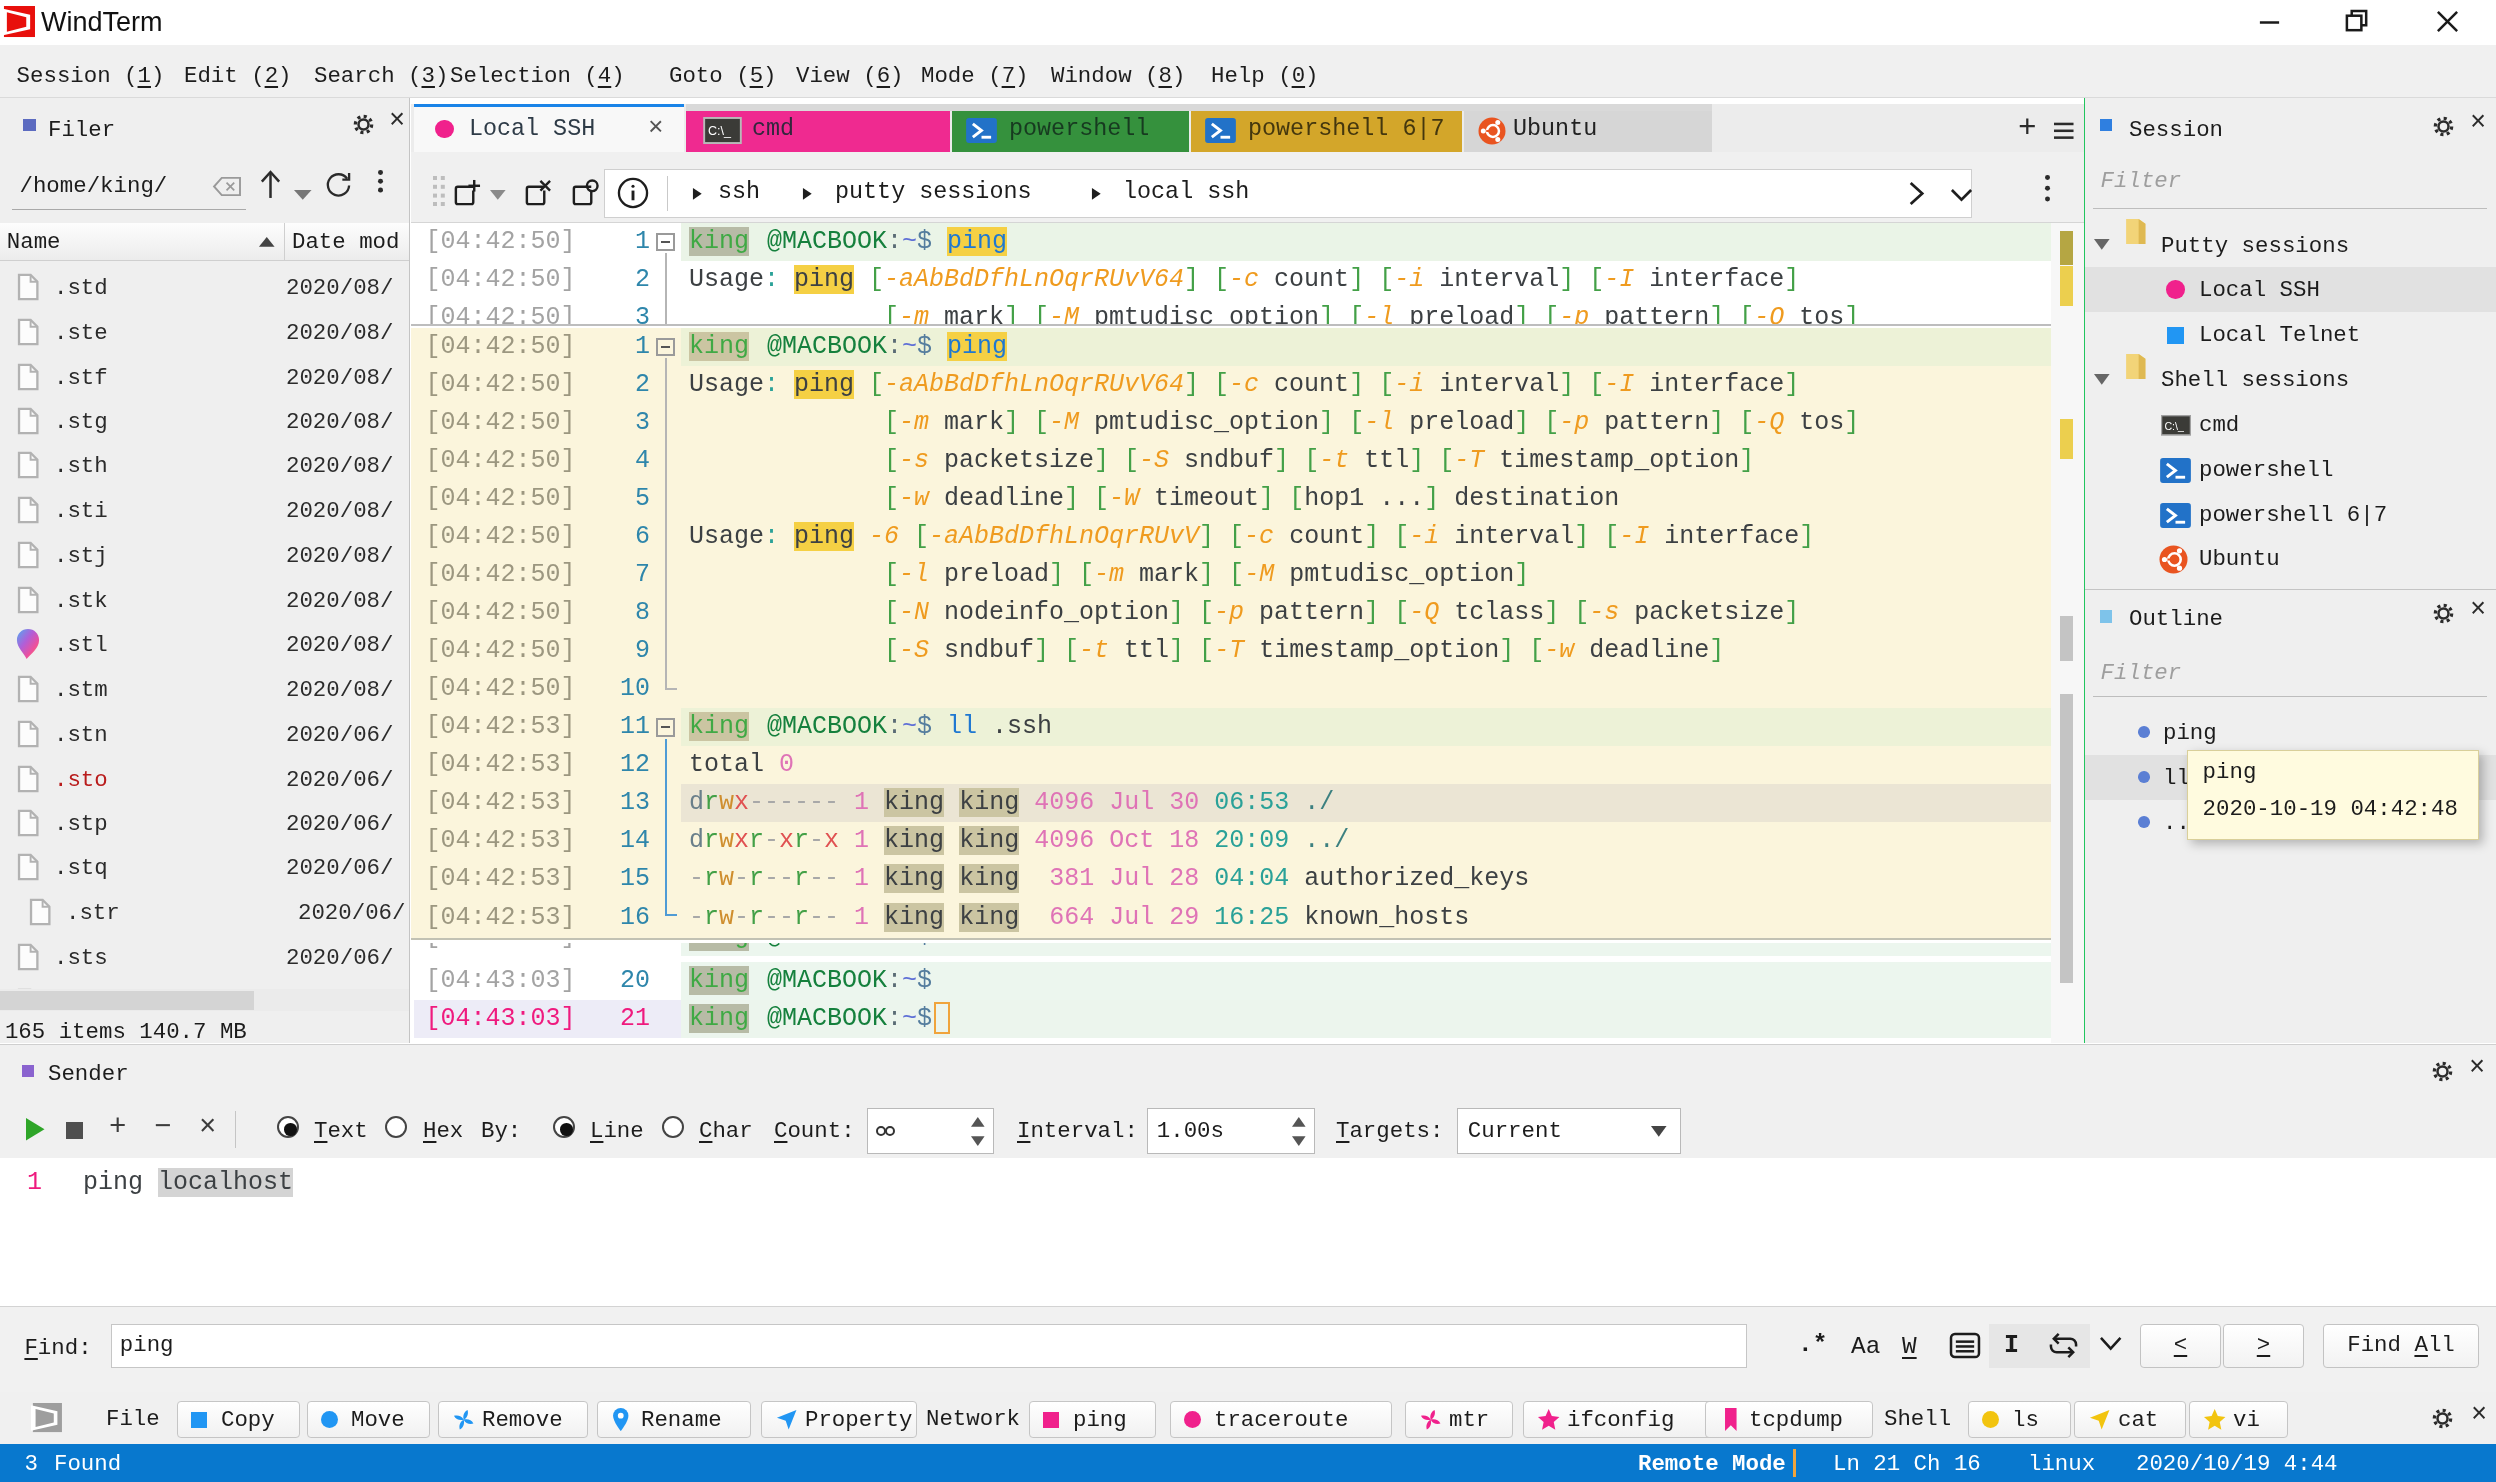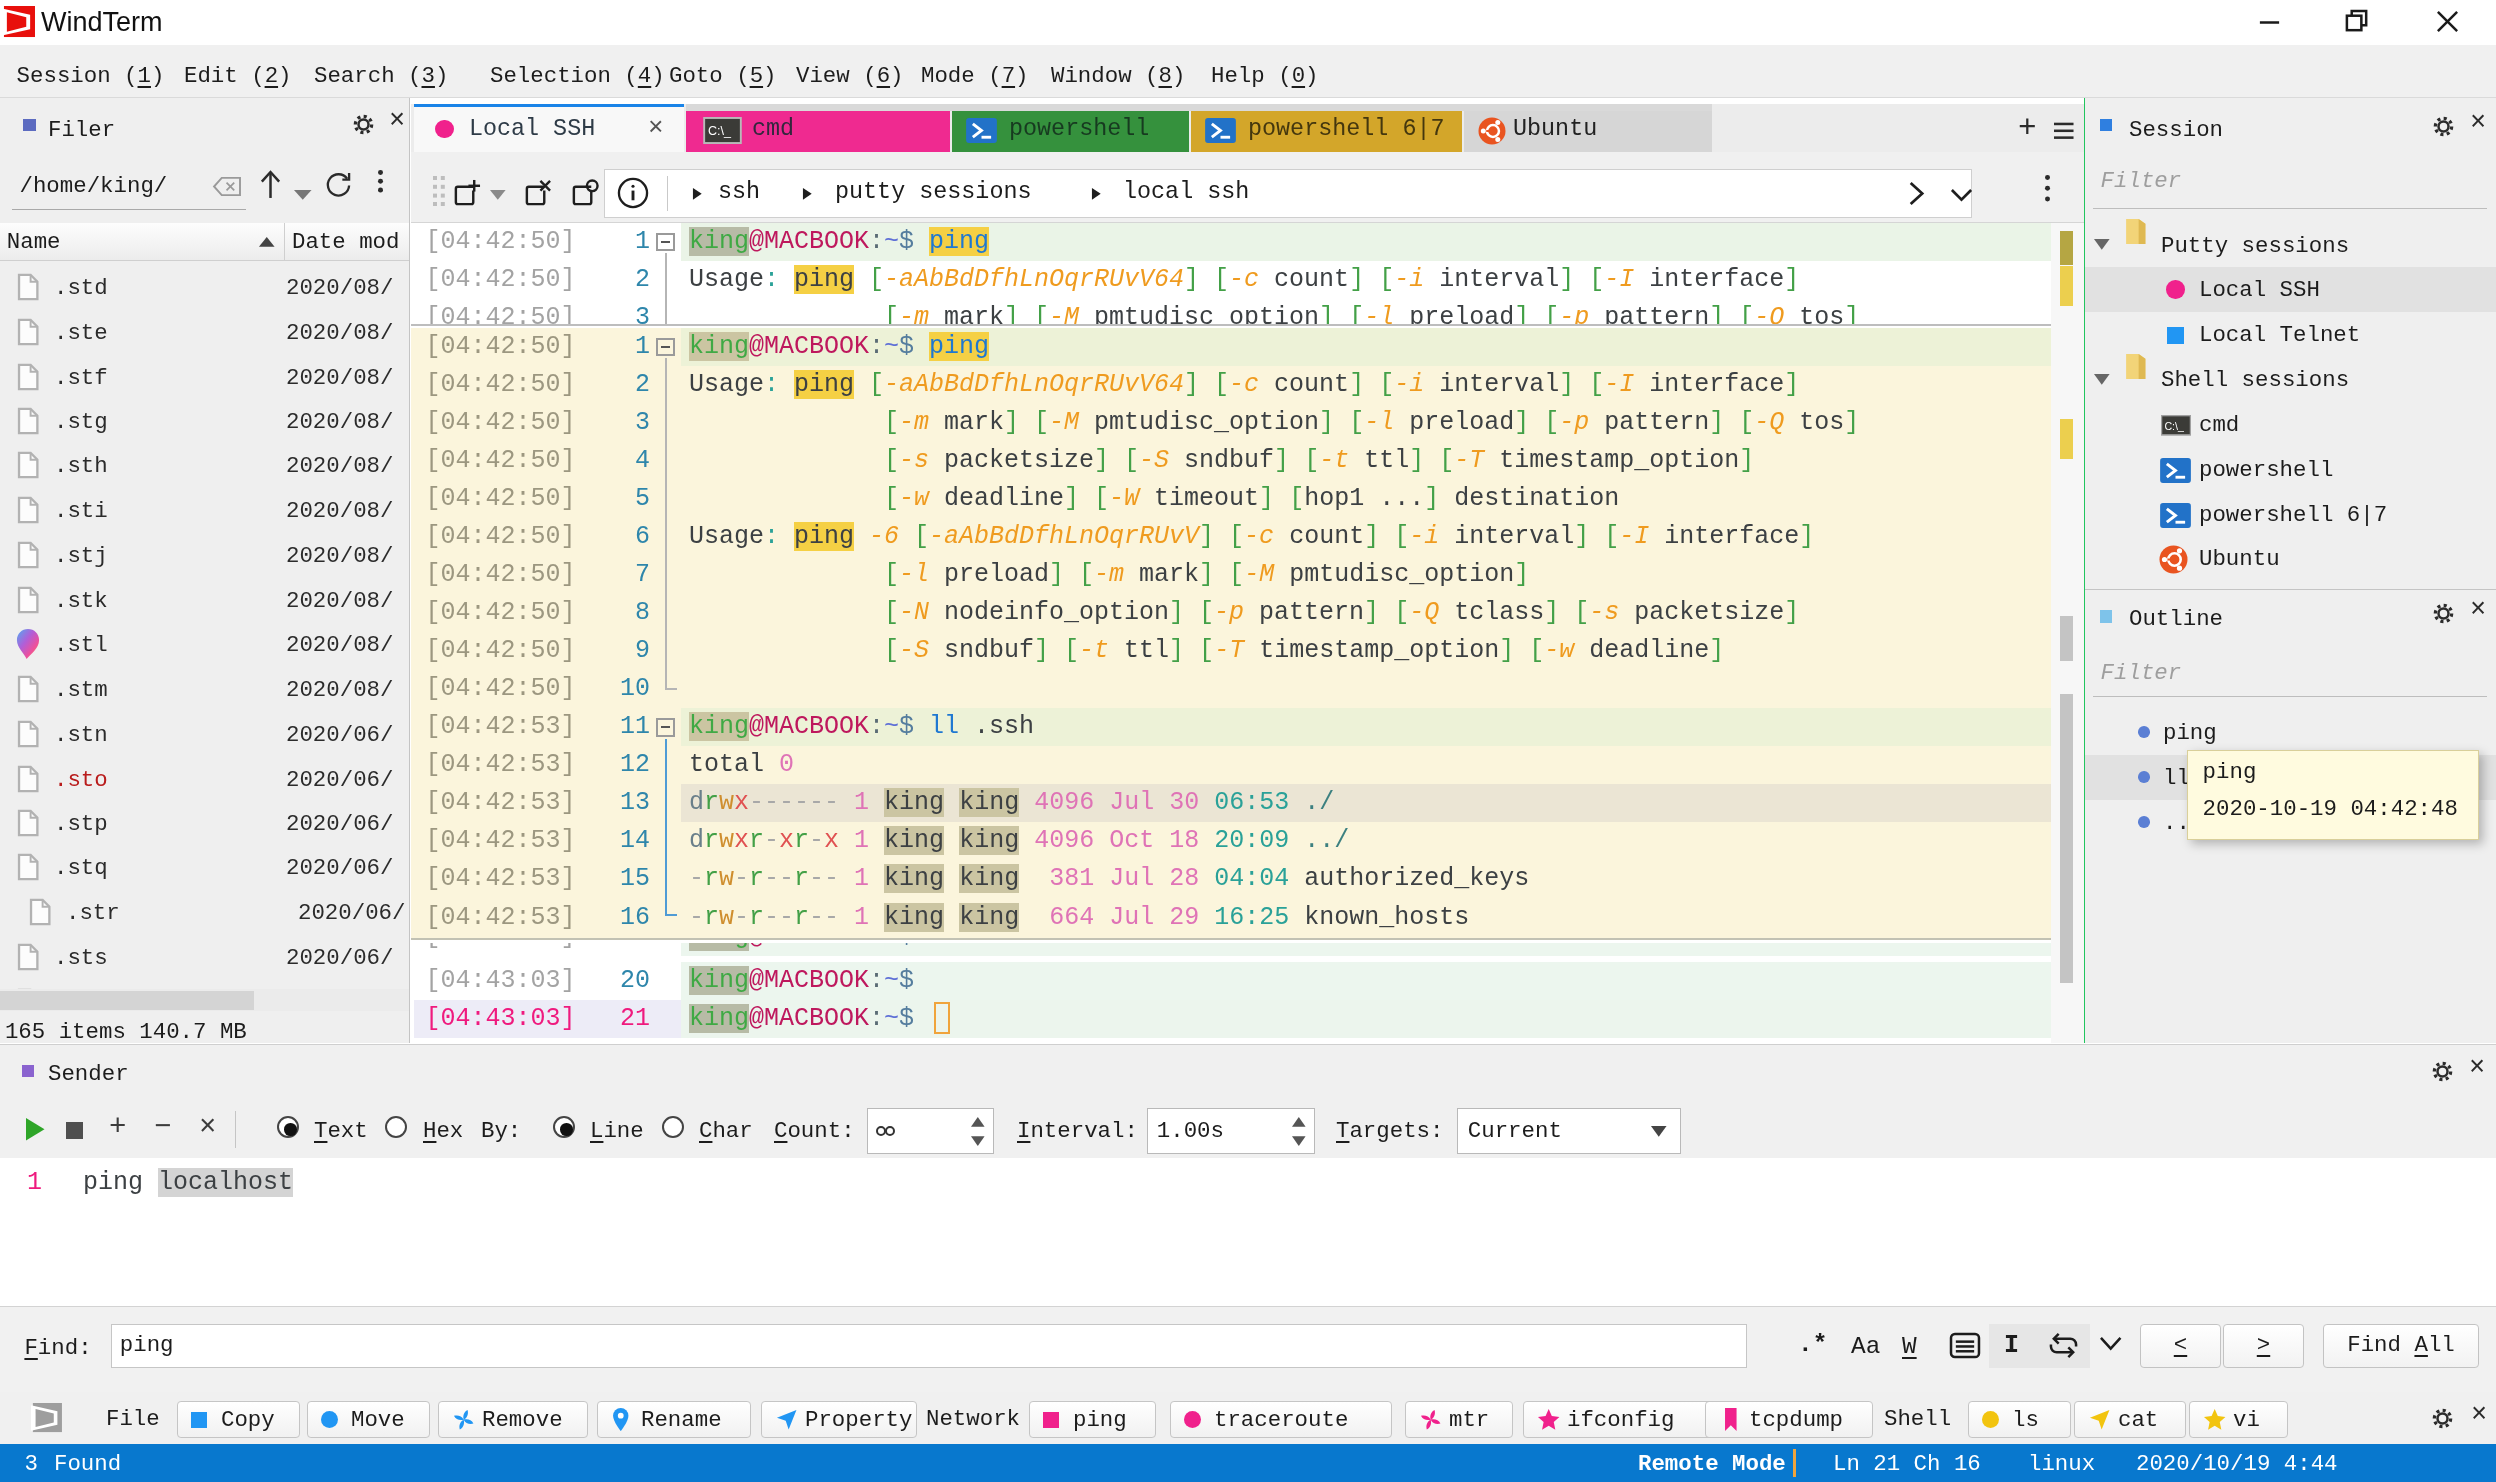--- a/index.html
+++ b/index.html
@@ -25,21 +25,21 @@
 .t24 { font-size:23.4px; color:#1c1c1c; white-space:pre; }
 
 
 #termcol { left:411px; top:98px; width:1674px; height:945px; background:#ffffff; overflow:hidden; }
 .trow { position:absolute; left:2.9px; width:1640px; height:38px; font-size:25px; line-height:38px; white-space:pre; }
 .ts { position:absolute; left:11.7px; color:#a3a3a3; }
 .ln { position:absolute; left:146px; width:90px; text-align:right; color:#2e86ab; }
 .tx { position:absolute; left:275px; }
 .bgt { position:absolute; left:267px; right:0; top:0; bottom:0; }
 .bgg { position:absolute; left:0; width:267px; top:0; bottom:0; }
-.g { color:#be185d; }
+.g { color:#15803d;padding-left:18px; }
 .kb { background:#b7bba6; color:#3fa944; }
 .kb2 { background:#cbc5a2; color:#3fa944; }
 .kbd { background:#cbc5a2; color:#3c4043; }
 .pu { color:#5a6b75; }
 .tl { color:#5e6fd6; }
 .ts.ts2 { color:#9c9780; }
 .ts.ts3 { color:#ef1a7e; }
 .ln.ln3 { color:#ef1a7e; }
 .dl { color:#557d9e; }
 .cmd { color:#1f78d1; }
@@ -94,21 +94,21 @@
       </svg>
     <svg class="abs" style="left:2435px;top:8.8px" width="25" height="25" viewBox="0 0 26 26" stroke="#1a1a1a" stroke-width="2.6">
         <line x1="3" y1="3" x2="23" y2="23"></line>
         <line x1="23" y1="3" x2="3" y2="23"></line>
       </svg>
   </div>
   <div class="abs" id="menubar">
     <div class="menuitem" style="left:16.6px">Session (<u>1</u>)</div>
     <div class="menuitem" style="left:184px">Edit (<u>2</u>)</div>
     <div class="menuitem" style="left:314px">Search (<u>3</u>)</div>
-    <div class="menuitem" style="left:490px">Selection (<u>4</u>)</div>
+    <div class="menuitem" style="left:450px">Selection (<u>4</u>)</div>
     <div class="menuitem" style="left:669px">Goto (<u>5</u>)</div>
     <div class="menuitem" style="left:796px">View (<u>6</u>)</div>
     <div class="menuitem" style="left:921px">Mode (<u>7</u>)</div>
     <div class="menuitem" style="left:1051px">Window (<u>8</u>)</div>
     <div class="menuitem" style="left:1211px">Help (<u>0</u>)</div>
   </div>
   <div class="abs" id="filer">
 
     <div class="abs" style="left:23.4px;top:20.5px;width:12.7px;height:12.7px;background:#5c6bc0"></div>
     <div class="abs t23" style="left:48px;top:18.5px">Filer</div>

